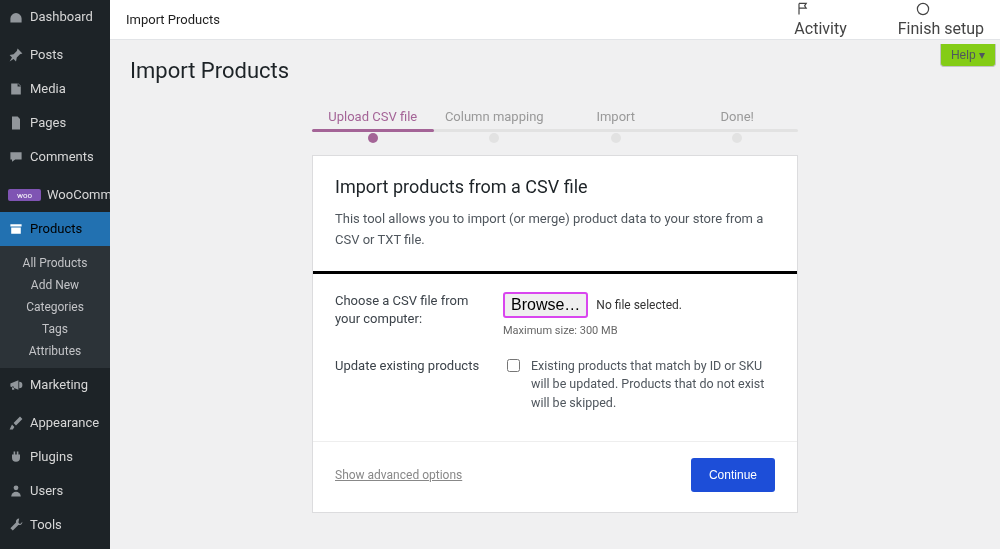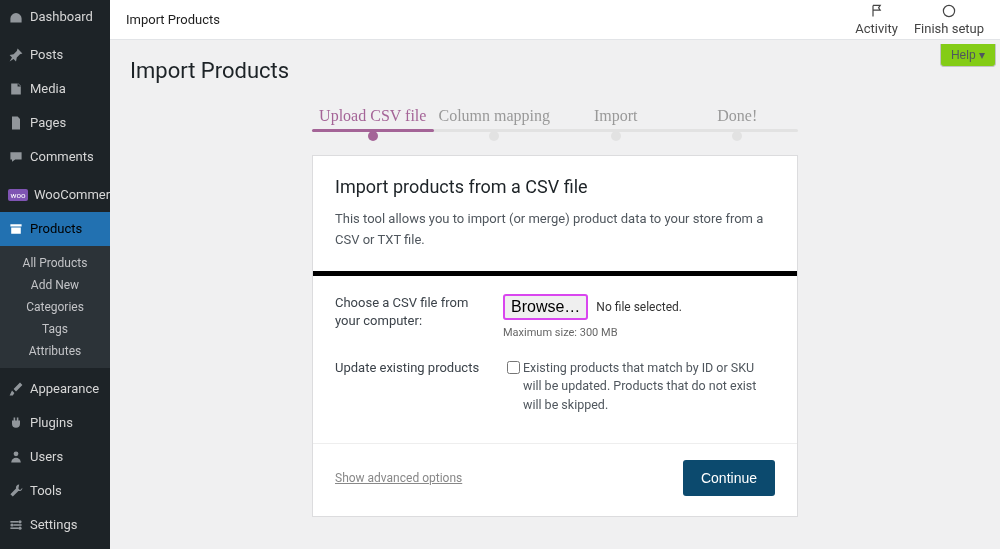--- a/index.html
+++ b/index.html
@@ -10,65 +10,65 @@
   .sidebar { width: 110px; flex-shrink: 0; background: #1d2327; color: #f0f0f1; font-size: 13px; }
   .side-item { display: flex; align-items: center; gap: 6px; padding: 8px 8px; color: #d7d7d7; cursor: pointer; }
   .side-item.current { background: #2271b1; color: #000000; position: relative; }
   .side-item.current::after { content: ""; position: absolute; right: -6px; top: 50%; margin-top: -6px; border: 6px solid transparent; border-right-color: #f0f0f1; }
   .side-icon { width: 16px; height: 16px; fill: rgba(240,246,252,0.55); flex-shrink: 0; }
   .side-item.current .side-icon { fill: #fff; }
   .side-label { line-height: 18px; }
   .side-group { margin-top: 4px; text-align: center; }
   .submenu { background: #2c3338; padding: 6px 0; }
   .submenu .sub-item { padding: 4px 10px; color: #c3c4c7; font-size: 12px; cursor: pointer; }
-  .woo-badge { background: #7f54b3; color: #fff; font-size: 8px; border-radius: 2px; width: 20px; height: 12px; display: inline-flex; align-items: center; justify-content: center; flex-shrink: 0; }
+  .woo-badge { background: #7f54b3; color: #fff; font-size: 8px; border-radius: 2px; width: 33px; height: 12px; display: inline-flex; align-items: center; justify-content: center; flex-shrink: 0; }
 
   
   .main { flex: 1; display: flex; flex-direction: column; background: #f0f0f1; }
   .topbar { background: #fff; border-bottom: 1px solid #e2e4e7; height: 40px; display: flex; align-items: center; padding: 0 16px; position: relative; }
   .topbar-title { font-size: 13px; color: #1e1e1e; font-weight: 400; }
   .topbar-right { margin-left: auto; display: flex; gap: 16px; }
   .top-action { display: flex; flex-direction: column; align-items: center; gap: 2px; cursor: pointer; }
   .top-action-icon { width: 16px; height: 16px; stroke: #444; fill: none; }
-  .top-action-label { font-size: 13px; color: #444; }
+  .top-action-label { font-size: 16px; color: #444; margin-left: 35px; }
 
   .content { padding: 12px 20px; position: relative; }
   .page-title { font-size: 22px; font-weight: 400; color: #1d2327; margin: 6px 0 18px; }
 
   .help-btn { position: absolute; right: 4px; top: 4px; background: #84cc16; border: 1px solid #c3c4c7; border-top: none; border-radius: 0 0 4px 4px; padding: 4px 10px; font-size: 12px; color: #50575e; cursor: pointer; }
 
   
   .stepper { display: flex; align-items: center; width: 486px; margin: 10px auto 0; position: relative; height: 40px; }
-  .step { flex: 1; text-align: center; font-size: 16px; color: #999; position: relative; font-family: Liberation Serif, serif; }
+  .step { flex: 1; text-align: center; font-size: 13px; color: #999; position: relative; }
   .step.active { color: #a46497; }
   .step-label { display: block; margin-bottom: 10px; }
   .stepper-line { position: absolute; top: 28px; left: 0; right: 0; height: 3px; background: #e2e2e2; border-radius: 2px; }
   .stepper-fill { position: absolute; top: 28px; left: 0; width: 25%; height: 3px; background: #a46497; border-radius: 2px; }
   .step-dot { position: absolute; top: 24px; left: 50%; transform: translateX(-50%); width: 10px; height: 10px; border-radius: 50%; background: #e2e2e2; z-index: 2; }
   .step.active .step-dot { background: #a46497; }
 
   
   .card { width: 486px; background: #fff; border: 1px solid #dcdcde; margin: 14px auto 0; }
-  .card-head { padding: 20px 22px; border-bottom: 5px solid #000000; }
+  .card-head { padding: 20px 22px; border-bottom: 3px solid #000000; }
   .card-title { margin: 0 0 12px; font-size: 18px; font-weight: 400; color: #1d2327; }
   .card-desc { margin: 0; font-size: 13px; line-height: 1.6; color: #50575e; }
   .card-body { padding: 18px 22px 8px; }
   .form-row { display: flex; align-items: flex-start; gap: 18px; margin-bottom: 20px; }
   .form-label { width: 150px; flex-shrink: 0; font-size: 13px; color: #3c434a; line-height: 1.4; }
   .form-control { flex: 1; font-size: 13px; }
   .browse-row { display: flex; align-items: center; gap: 8px; }
   .browse-btn { background: #efefef; border: 2px solid #d946ef; border-radius: 3px; padding: 2px 6px; font-size: 16px; cursor: pointer; }
   .no-file { font-size: 12px; color: #333; }
   .max-size { font-size: 11px; color: #666; margin-top: 6px; }
-  .check-row { display: flex; align-items: flex-start; }
+  .check-row { display: flex; align-items: flex-start; gap: 8px; }
   .check-row input { margin-top: 2px; }
   .check-label { font-size: 12.5px; line-height: 1.5; color: #50575e; }
   .card-foot { padding: 16px 22px 20px; border-top: 1px solid #eee; display: flex; align-items: center; justify-content: space-between; }
   .adv-link { font-size: 12px; color: #888; text-decoration: underline; cursor: pointer; }
-  .continue-btn { background: #0c4a6e; color: #fff; border: none; border-radius: 3px; padding: 10px 18px; font-size: 14px; cursor: pointer; }
+  .continue-btn { background: #1d4ed8; color: #fff; border: none; border-radius: 3px; padding: 10px 18px; font-size: 12px; cursor: pointer; }
 </style>
 </head>
 <body>
 
 <div class="wrap">
   <div class="sidebar">
     <div class="side-item">
       <svg class="side-icon" viewBox="0 0 20 20">
           <path d="M3 12a7 7 0 0114 0v5H3zM10 5a7 7 0 017 7h-2a5 5 0 00-10 0H3a7 7 0 017-7zM9 12l3-4 .5 4z"></path>
         </svg>
@@ -110,20 +110,26 @@
             <path d="M3 4h14v3H3zM4 8h12v8H4zm3 2h6v1H7z"></path>
           </svg>
         <span class="side-label">Products</span>
       </div>
       <div class="submenu">
         <div class="sub-item">All Products</div>
         <div class="sub-item">Add New</div>
         <div class="sub-item">Categories</div>
         <div class="sub-item">Tags</div>
         <div class="sub-item">Attributes</div>
+      </div>
+      <div class="side-item">
+        <svg class="side-icon" viewBox="0 0 20 20">
+            <path d="M3 8l10-4v12L3 12zM14 6a3 3 0 010 8zM5 12v4h3l-1-4z"></path>
+          </svg>
+        <span class="side-label">Marketing</span>
       </div>
     </div>
     <div class="side-group">
       <div class="side-item">
         <svg class="side-icon" viewBox="0 0 20 20">
             <path d="M15 2l3 3-8 8-3-3zM5 12l3 3-2 3-4 0z"></path>
           </svg>
         <span class="side-label">Appearance</span>
       </div>
       <div class="side-item">

